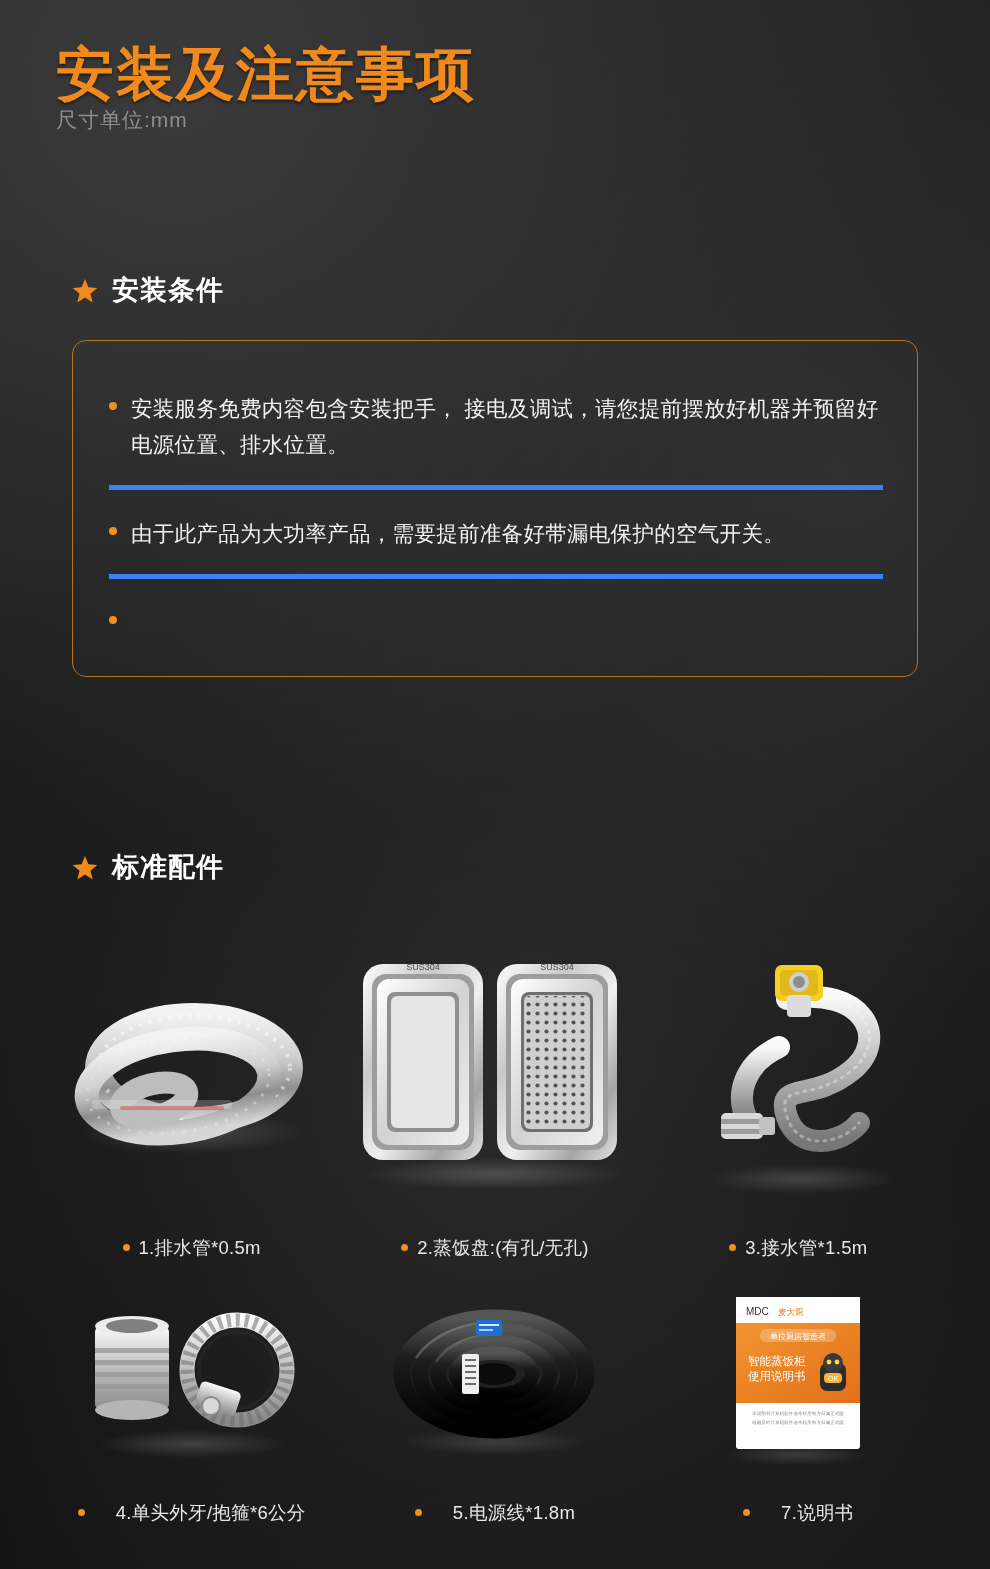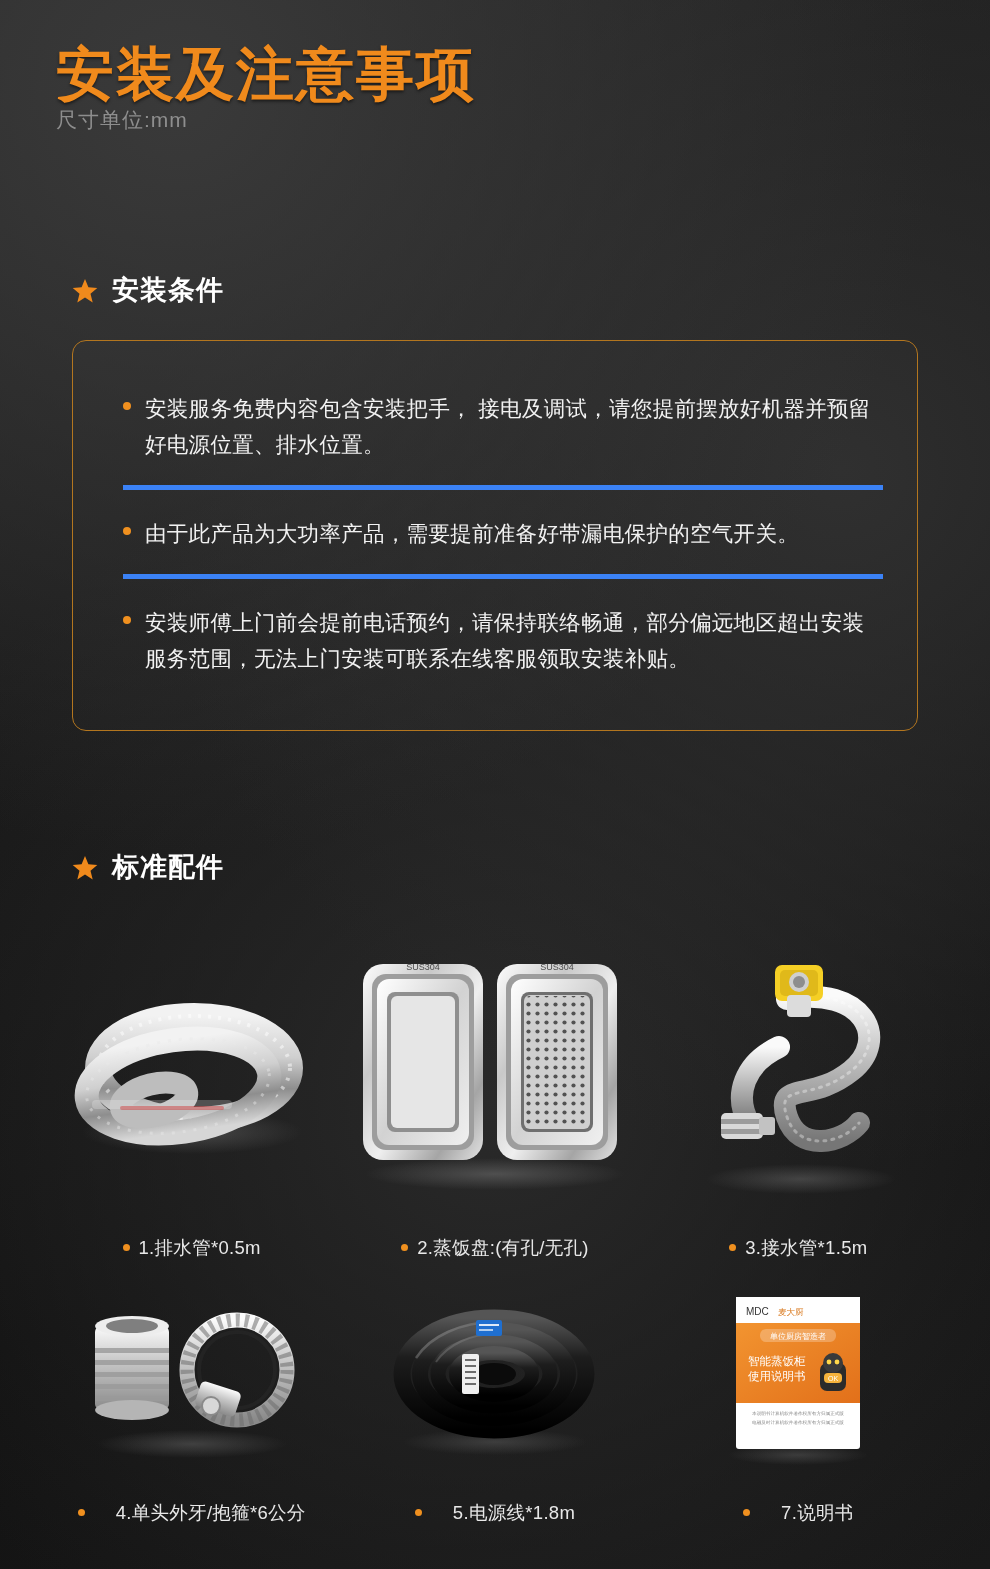--- a/index.html
+++ b/index.html
@@ -75,21 +75,21 @@
 
   
   .conditions-box {
     position: absolute;
     left: 72px;
     top: 340px;
     width: 846px;
     box-sizing: border-box;
     border: 1px solid #b3761f;
     border-radius: 14px;
-    padding: 34px 34px 30px 50px;
+    padding: 34px 34px 30px 36px;
     background: rgba(255,255,255,0.012);
   }
   .condition-item {
     display: flex;
     align-items: flex-start;
     padding: 16px 0 22px 0;
   }
   .condition-item + .condition-item {
     border-top: 5px solid #3b82f6;
     padding-top: 26px;
@@ -178,21 +178,20 @@
     <span class="condition-text">安装服务免费内容包含安装把手， 接电及调试，请您提前摆放好机器并预留好电源位置、排水位置。</span>
   </div>
 
   <div class="condition-item">
     <span class="bullet"></span>
     <span class="condition-text">由于此产品为大功率产品，需要提前准备好带漏电保护的空气开关。</span>
   </div>
 
   <div class="condition-item">
     <span class="bullet"></span>
-    <span class="condition-text">安装师傅上门前会提前电话预约，请保持联络畅通，部分偏远地区超出安装服务范围，无法上门安装可联系在线客服领取安装补贴。</span>
   </div>
 
 </div>
 
 <div class="section-heading" id="section-standard-parts">
   <span class="star-icon">
     <svg class="illus" width="26" height="26" viewBox="0 0 26 26">
       <polygon points="13,1 16.4,9.3 25.3,9.9 18.5,15.7 20.7,24.4 13,19.6 5.3,24.4 7.5,15.7 0.7,9.9 9.6,9.3" fill="#f08a1c"></polygon>
     </svg>
   </span>

